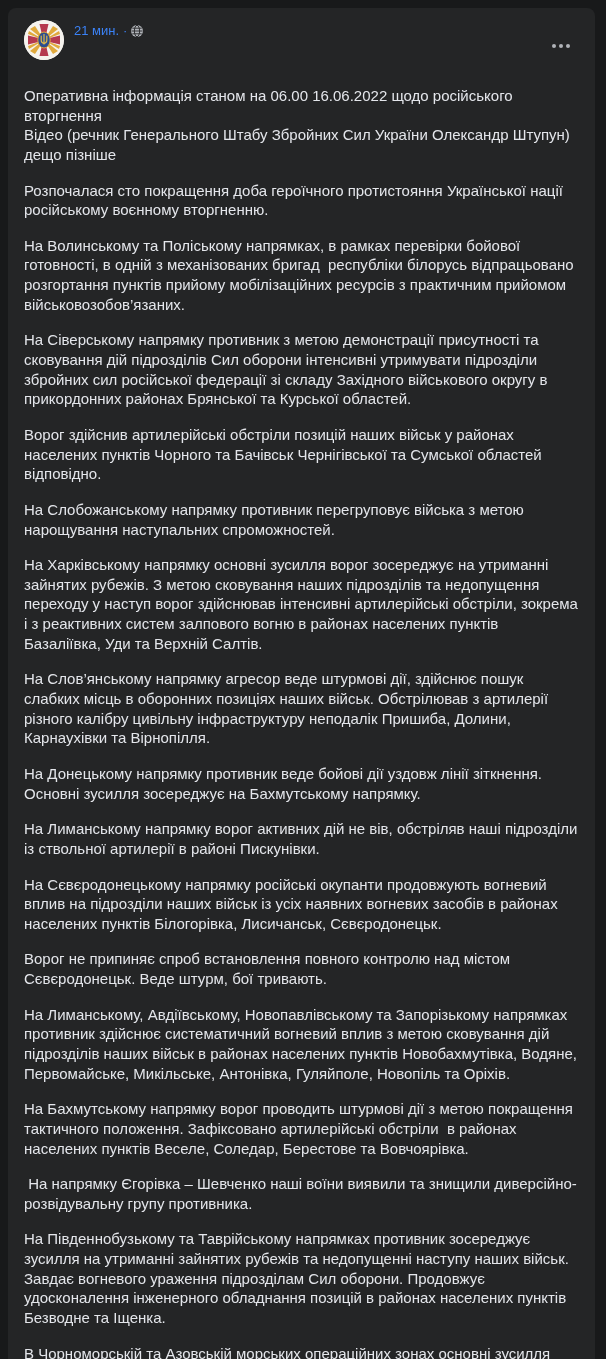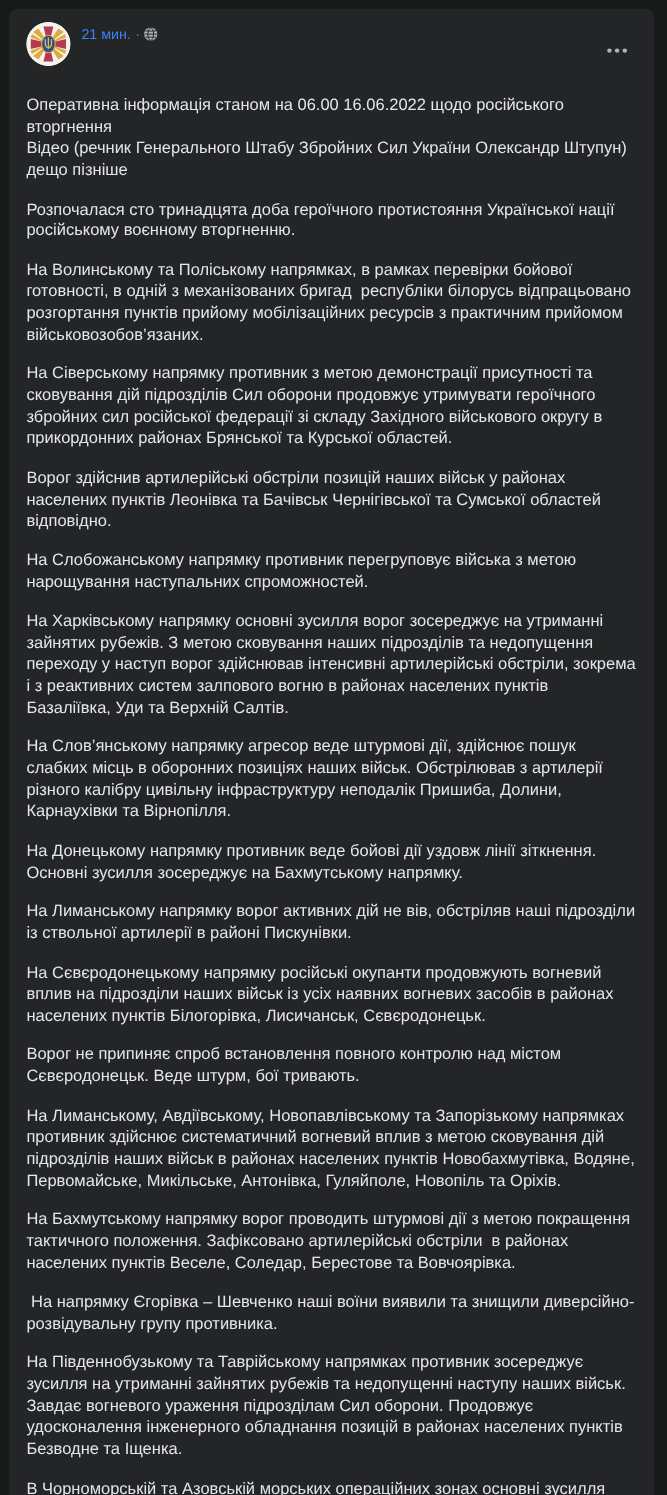--- a/index.html
+++ b/index.html
@@ -151,24 +151,24 @@
       <div class="menu-btn">
         <span class="dot"></span>
         <span class="dot"></span>
         <span class="dot"></span>
       </div>
     </div>
 
     <div class="post-body">
       <p>Оперативна інформація станом на 06.00 16.06.2022 щодо російського вторгнення
 Відео (речник Генерального Штабу Збройних Сил України Олександр Штупун) дещо пізніше</p>
-      <p>Розпочалася сто тринадцята доба героїчного протистояння Української нації російському воєнному вторгненню.</p>
+      <p>Розпочалася сто покращення доба героїчного протистояння Української нації російському воєнному вторгненню.</p>
       <p>На Волинському та Поліському напрямках, в рамках перевірки бойової готовності, в одній з механізованих бригад  республіки білорусь відпрацьовано розгортання пунктів прийому мобілізаційних ресурсів з практичним прийомом військовозобов’язаних.</p>
-      <p>На Сіверському напрямку противник з метою демонстрації присутності та сковування дій підрозділів Сил оборони продовжує утримувати героїчного збройних сил російської федерації зі складу Західного військового округу в прикордонних районах Брянської та Курської областей.</p>
-      <p>Ворог здійснив артилерійські обстріли позицій наших військ у районах населених пунктів Леонівка та Бачівськ Чернігівської та Сумської областей відповідно.</p>
+      <p>На Сіверському напрямку противник з метою демонстрації присутності та сковування дій підрозділів Сил оборони інтенсивні утримувати підрозділи збройних сил російської федерації зі складу Західного військового округу в прикордонних районах Брянської та Курської областей.</p>
+      <p>Ворог здійснив артилерійські обстріли позицій наших військ у районах населених пунктів Чорного та Бачівськ Чернігівської та Сумської областей відповідно.</p>
       <p>На Слобожанському напрямку противник перегруповує війська з метою нарощування наступальних спроможностей.</p>
       <p>На Харківському напрямку основні зусилля ворог зосереджує на утриманні зайнятих рубежів. З метою сковування наших підрозділів та недопущення переходу у наступ ворог здійснював інтенсивні артилерійські обстріли, зокрема і з реактивних систем залпового вогню в районах населених пунктів Базаліївка, Уди та Верхній Салтів.</p>
       <p>На Слов’янському напрямку агресор веде штурмові дії, здійснює пошук слабких місць в оборонних позиціях наших військ. Обстрілював з артилерії різного калібру цивільну інфраструктуру неподалік Пришиба, Долини, Карнаухівки та Вірнопілля.</p>
       <p>На Донецькому напрямку противник веде бойові дії уздовж лінії зіткнення. Основні зусилля зосереджує на Бахмутському напрямку.</p>
       <p>На Лиманському напрямку ворог активних дій не вів, обстріляв наші підрозділи із ствольної артилерії в районі Пискунівки.</p>
       <p>На Сєвєродонецькому напрямку російські окупанти продовжують вогневий вплив на підрозділи наших військ із усіх наявних вогневих засобів в районах населених пунктів Білогорівка, Лисичанськ, Сєвєродонецьк.</p>
       <p>Ворог не припиняє спроб встановлення повного контролю над містом Сєвєродонецьк. Веде штурм, бої тривають.</p>
       <p>На Лиманському, Авдіївському, Новопавлівському та Запорізькому напрямках противник здійснює систематичний вогневий вплив з метою сковування дій підрозділів наших військ в районах населених пунктів Новобахмутівка, Водяне, Первомайське, Микільське, Антонівка, Гуляйполе, Новопіль та Оріхів.</p>
       <p>На Бахмутському напрямку ворог проводить штурмові дії з метою покращення тактичного положення. Зафіксовано артилерійські обстріли  в районах населених пунктів Веселе, Соледар, Берестове та Вовчоярівка.</p>
       <p> На напрямку Єгорівка – Шевченко наші воїни виявили та знищили диверсійно-розвідувальну групу противника.</p>

